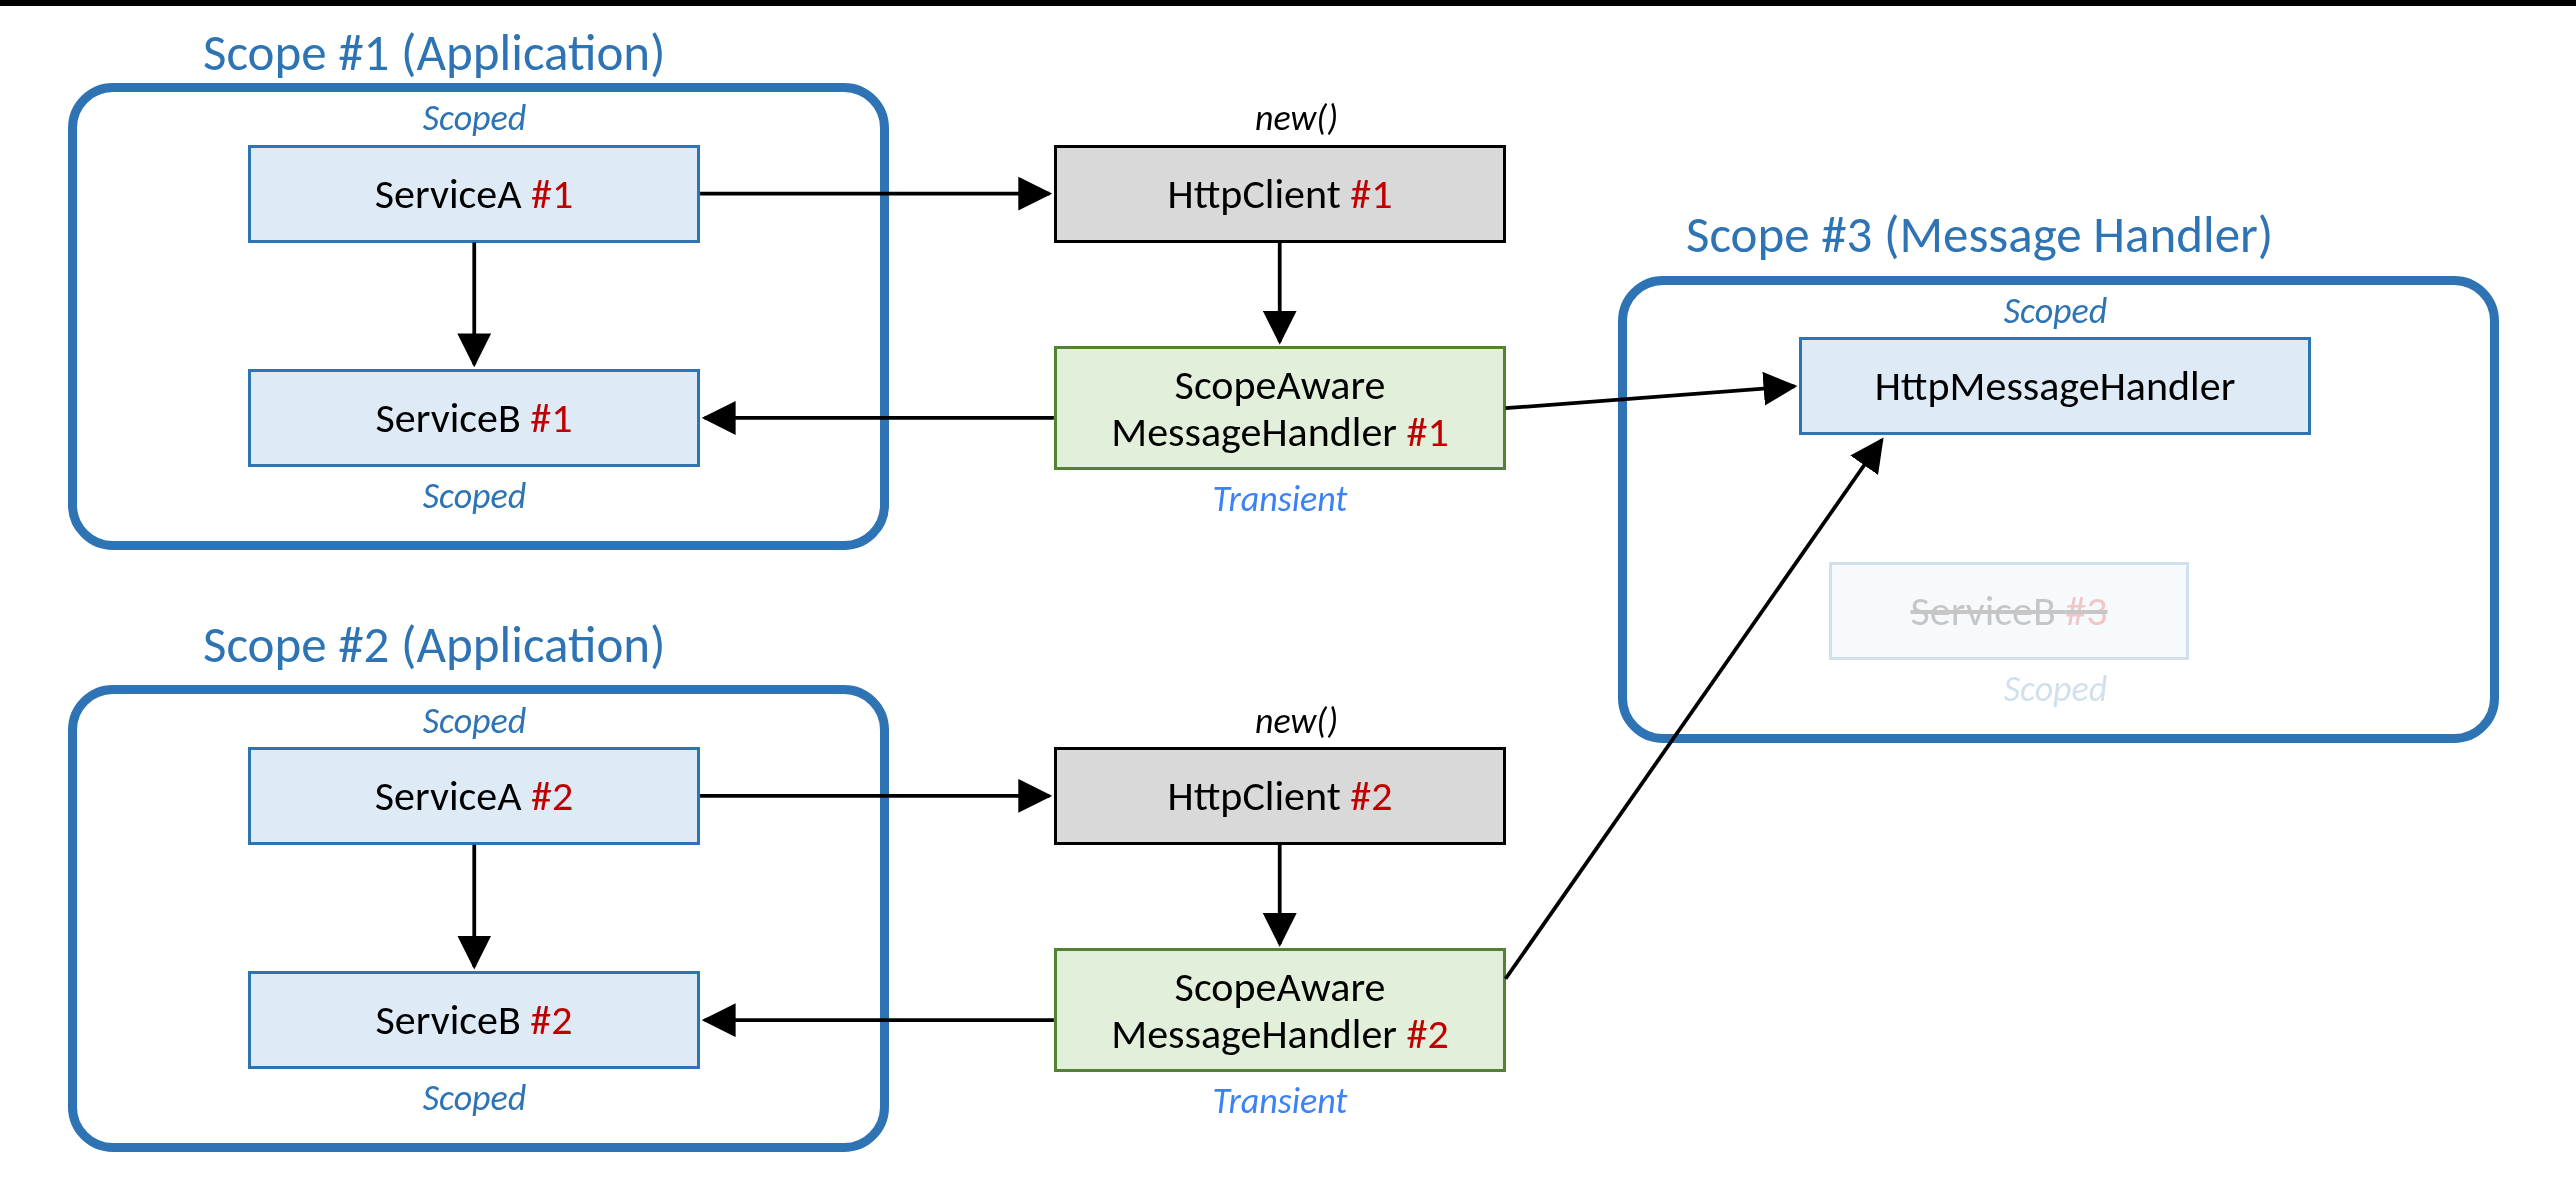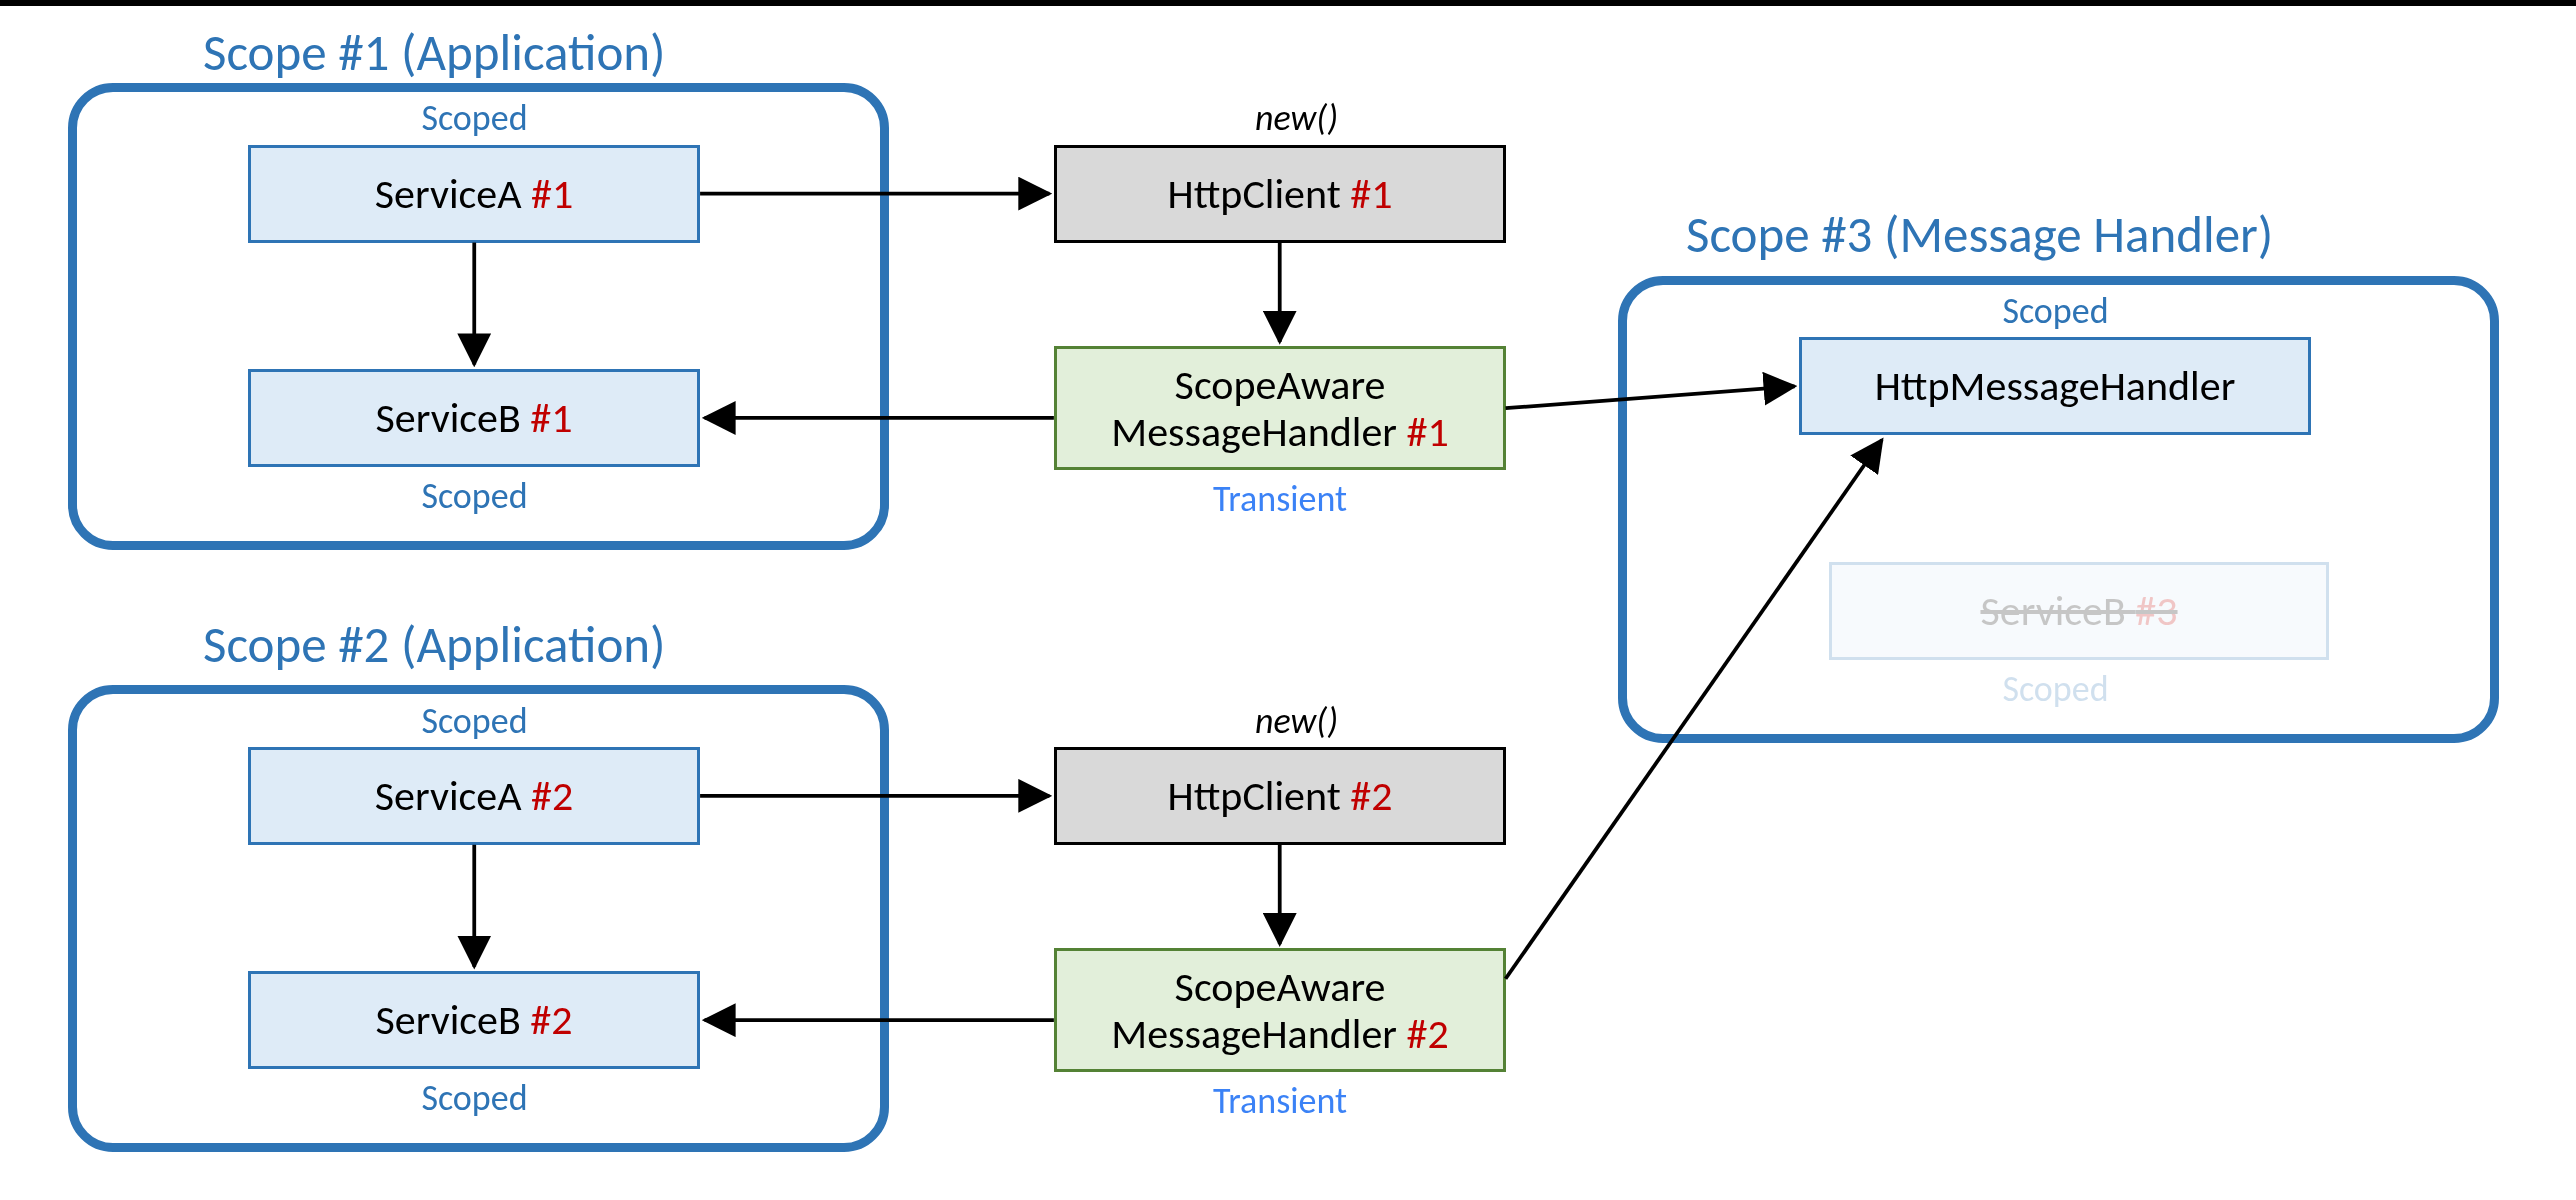--- a/index.html
+++ b/index.html
@@ -30,20 +30,21 @@
     background: transparent;
   }
   .scope-title {
     position: absolute;
     color: #2E74B5;
     font-size: 51px;
     font-weight: 400;
   }
   .lifetime {
     position: absolute;
+    font-style: italic;
     font-size: 36px;
     text-align: center;
   }
   .lt-blue { color: #2E74B5; }
   .lt-green{ color: #3b82f6; }
 
   
   .box {
     position: absolute;
     box-sizing: border-box;
@@ -136,21 +137,21 @@
   <div class="lifetime lt-green" style="left:1197px; top:1079px; width:166px;">Transient</div>
 
   <div class="scope-title" style="left:1686px; top:203px;">Scope #3 (Message Handler)</div>
   <div class="scope" style="left:1618px; top:276px; width:881px; height:467px;"></div>
 
   <div class="lifetime lt-blue" style="left:1980px; top:289px; width:151px;">Scoped</div>
   <div class="box svc" style="left:1799px; top:337px; width:512px; height:98px;">
        <span class="txt">HttpMessageHandler</span>
   </div>
 
-  <div class="box svc faded" style="left:1829px; top:562px; width:500px; height:98px;">
+  <div class="box svc faded" style="left:1829px; top:562px; width:360px; height:98px;">
        <span class="strike"><span class="txt">ServiceB </span><span class="num">#3</span></span>
   </div>
   <div class="lifetime lt-blue faded" style="left:1980px; top:667px; width:151px;">Scoped</div>
 
   <svg class="arrows" viewBox="0 0 3422 1595" width="2576" height="1201">
     <defs>
       <marker id="ah" viewBox="0 0 12 12" refX="11" refY="6" markerWidth="9" markerHeight="9" orient="auto-start-reverse">
         <path d="M0,0 L12,6 L0,12 z" fill="#000"></path>
       </marker>
     </defs>

